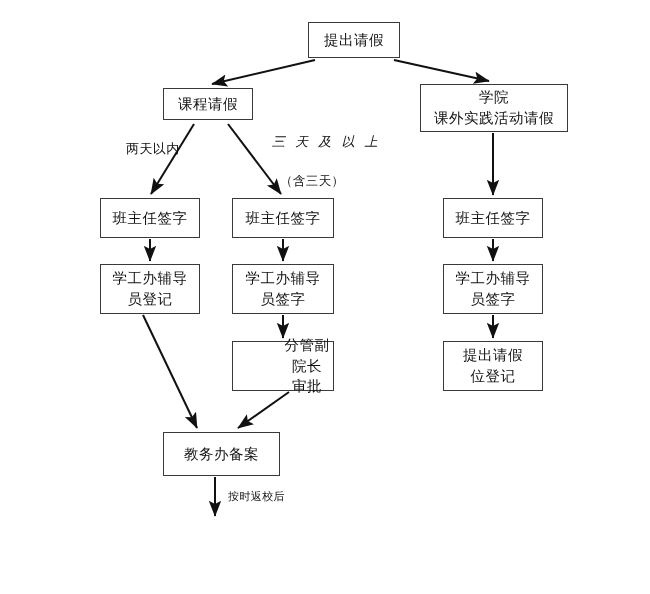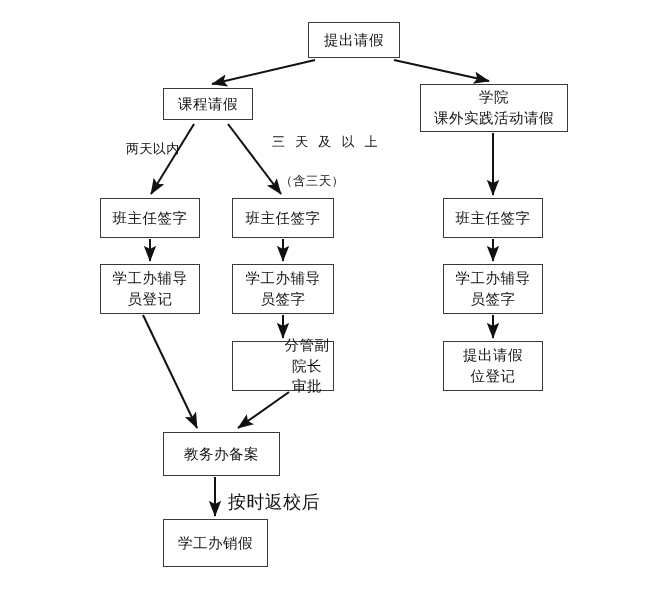--- a/index.html
+++ b/index.html
@@ -47,20 +47,21 @@
     font-size: 13px;
     line-height: 1.45;
     text-align: center;
     white-space: pre-line;
     letter-spacing: 0.4px;
     z-index: 3;
     background: transparent;
   }
   .edge-label.spaced {
     letter-spacing: 3px;
+    font-style: italic;
   }
 </style>
 </head>
 <body>
 
 <div id="canvas">
 
   <svg class="edges" viewBox="0 0 650 594" xmlns="http://www.w3.org/2000/svg">
     <defs>
       <marker id="arrowhead" markerWidth="9" markerHeight="9" refX="7.6" refY="3.1" orient="auto" markerUnits="strokeWidth">
@@ -118,23 +119,22 @@
 员签字</div>
 
   <div class="node" style="left:232px; top:341px; width:102px; height:50px;padding-left:48px;">分管副院长
 审批</div>
 
   <div class="node" style="left:443px; top:341px; width:100px; height:50px;">提出请假
 位登记</div>
 
   <div class="node" style="left:163px; top:432px; width:117px; height:44px;">教务办备案</div>
 
-  <div class="node" style="left:163px; top:519px; width:105px; height:48px;">学工办销假</div>
 
   <div class="edge-label" style="left:104px; top:140px;margin-left:22px;">两天以内</div>
 
   <div class="edge-label spaced" style="left:272px; top:133px;">三 天 及 以 上</div>
 
   <div class="edge-label" style="left:280px; top:172px; font-size:12.5px;">（含三天）</div>
 
-  <div class="edge-label" style="left:228px; top:489px; font-size:18px;">按时返校后</div>
+  <div class="edge-label" style="left:228px; top:489px; font-size:11px;">按时返校后</div>
 
 </div>
 
 </body></html>

